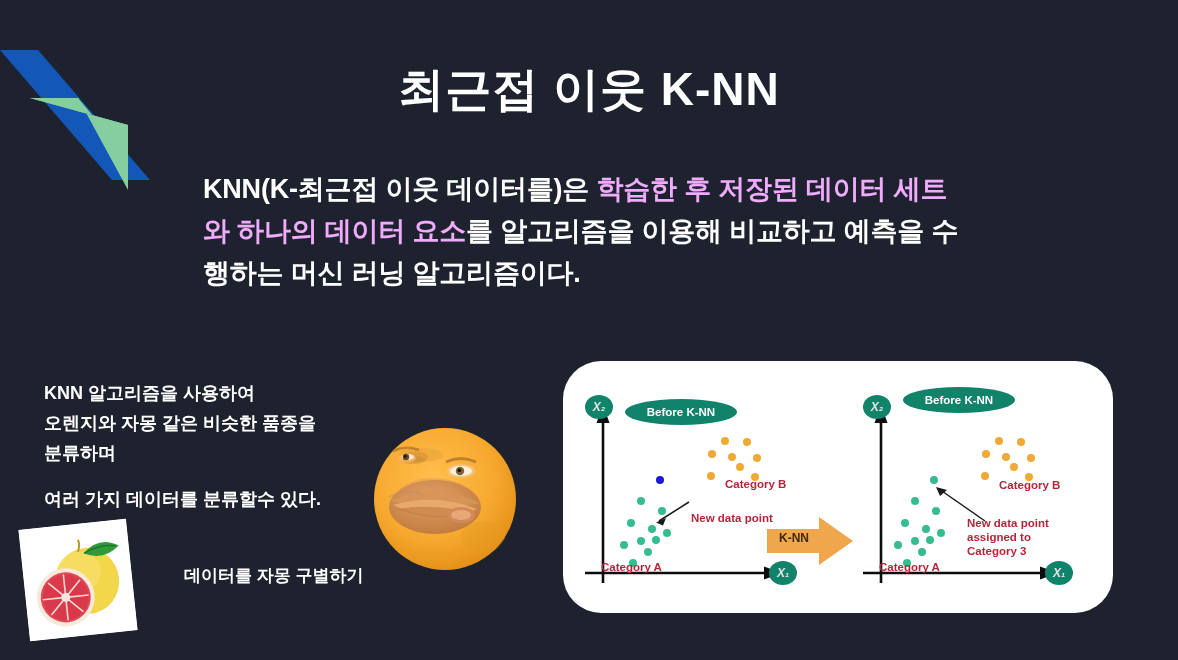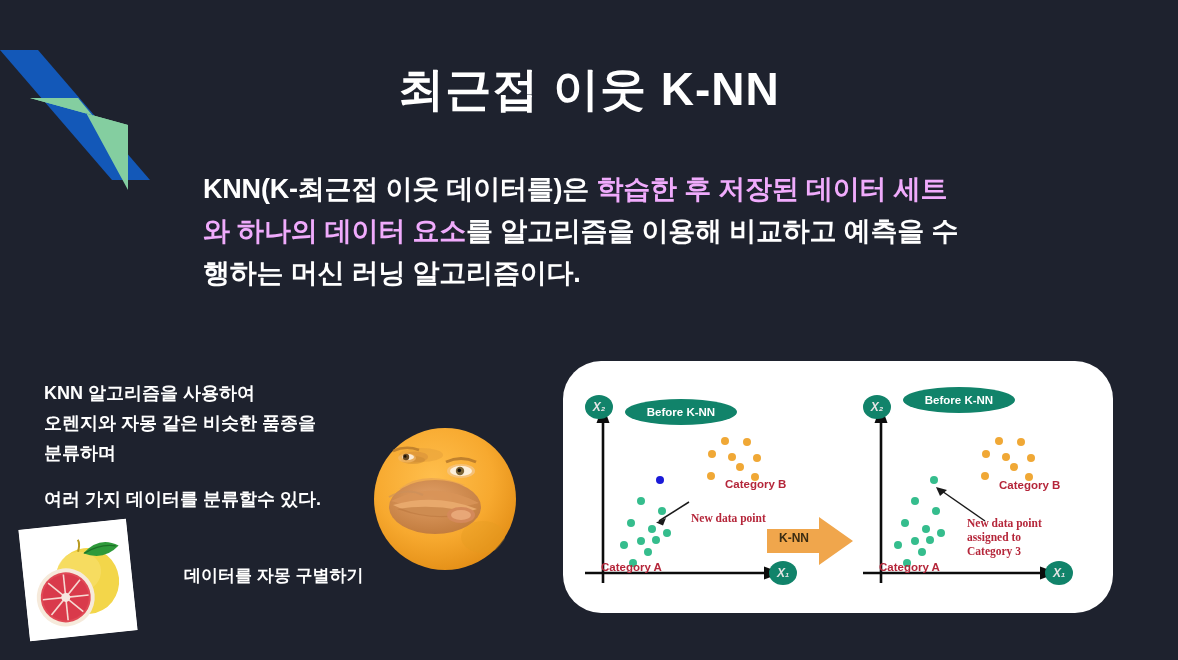--- a/index.html
+++ b/index.html
@@ -149,21 +149,20 @@
     font-weight: bold;
     white-space: nowrap;
   }
   .ann {
     position: absolute;
     color: #b5263a;
     font-size: 11.5px;
     font-weight: bold;
     line-height: 14px;
     white-space: nowrap;
-    font-family: Liberation Serif, serif;
   }
   .dot { position: absolute; border-radius: 50%; width: 8px; height: 8px; }
   .dot-a { background: #35bd8d; }
   .dot-b { background: #f0a836; }
   .dot-new { background: #1a1ad8; }
   #knn-arrow-svg { position: absolute; left: 767px; top: 517px; }
 </style>
 </head>
 <body>
 

